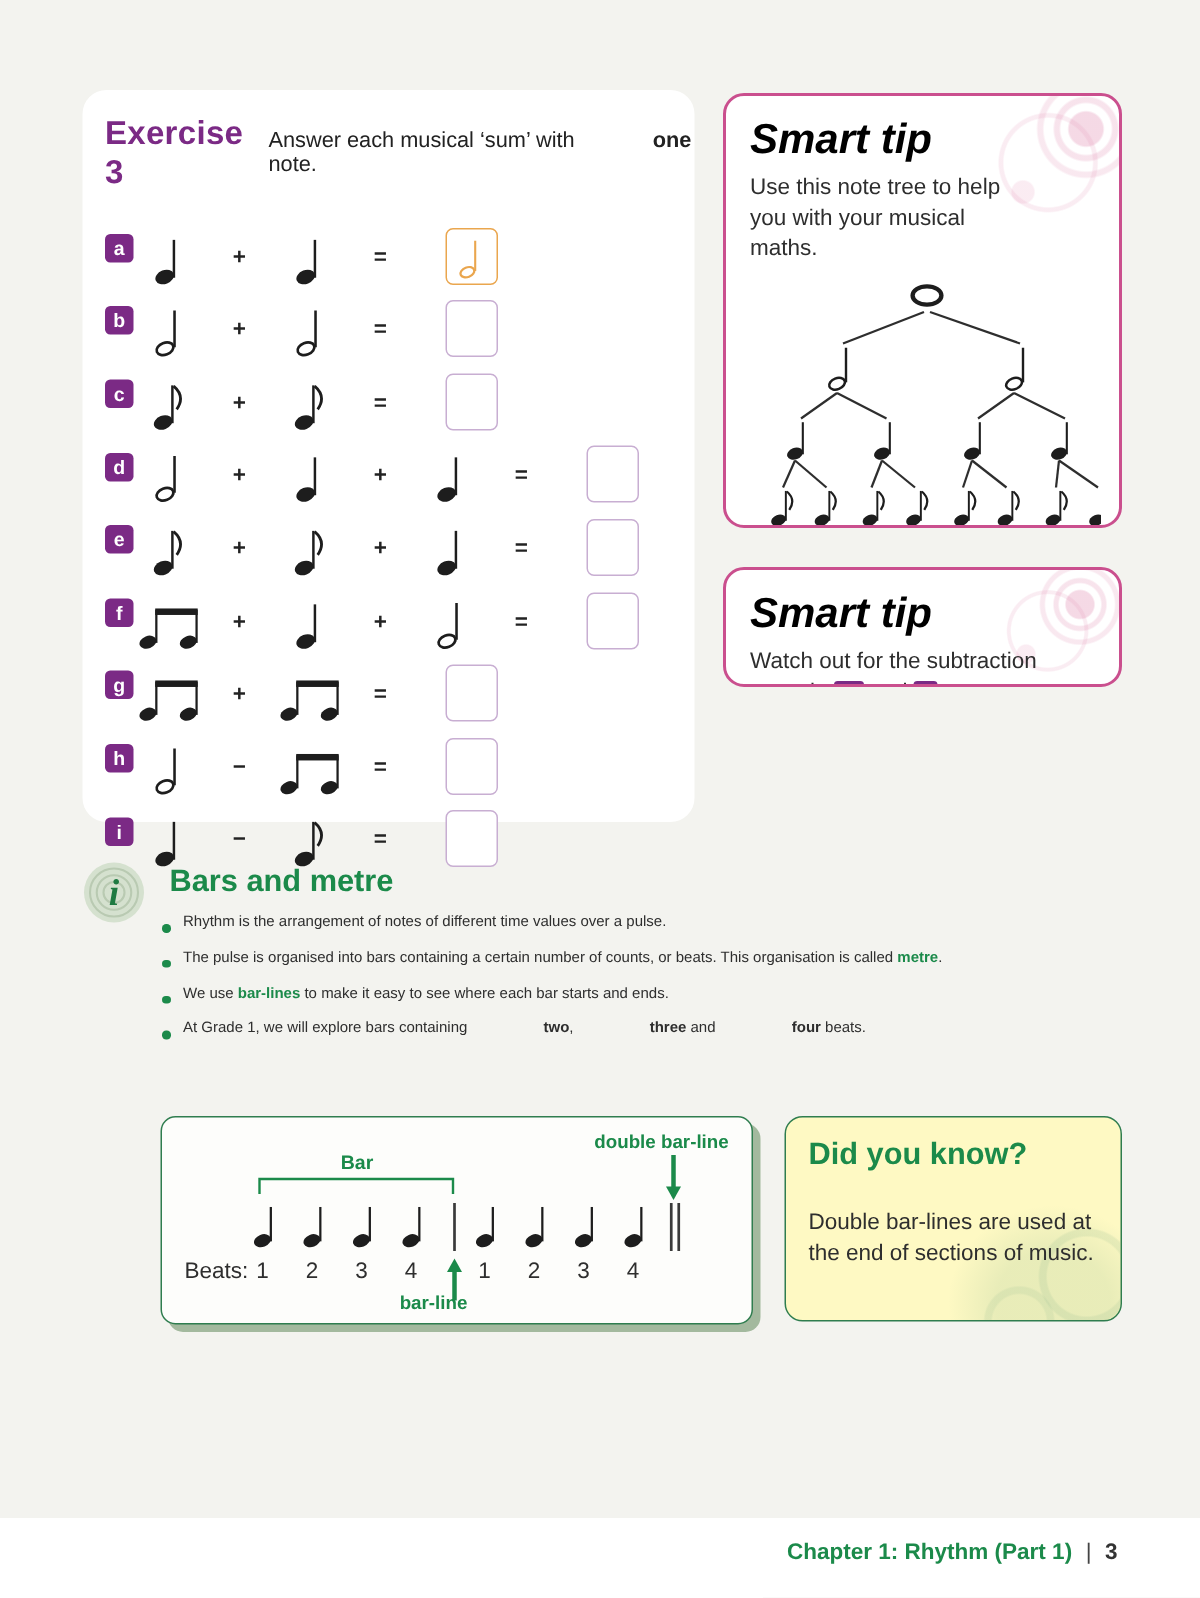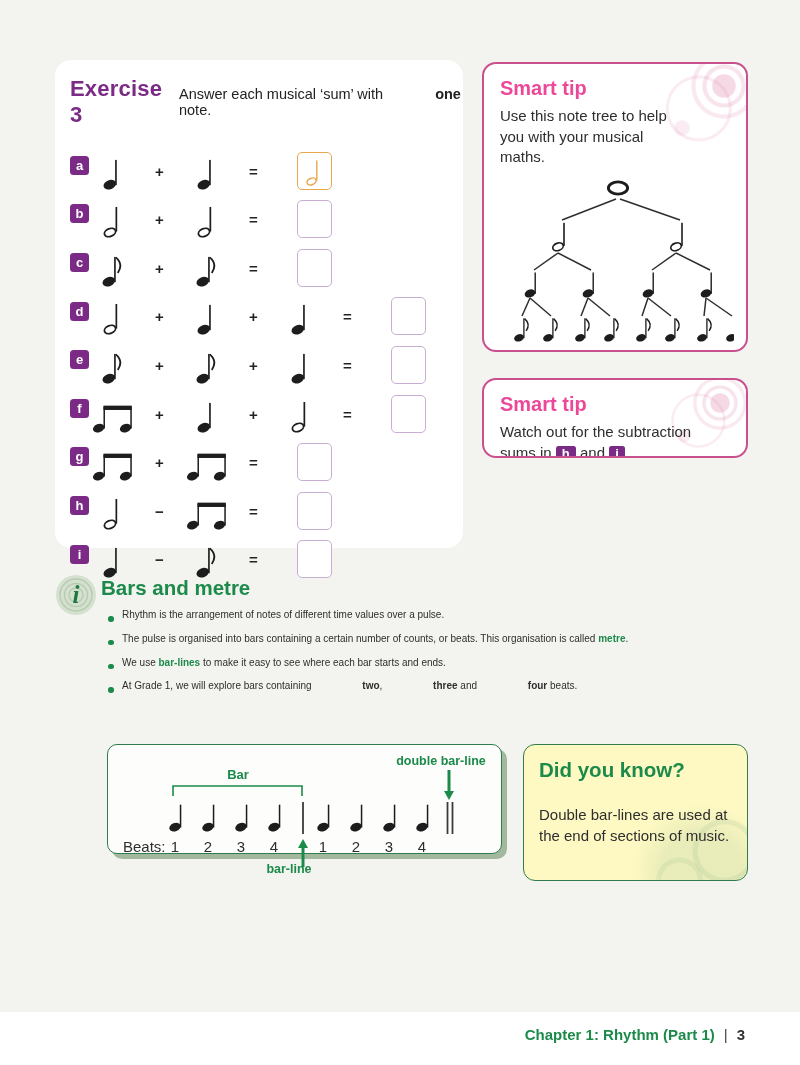--- a/index.html
+++ b/index.html
@@ -24,48 +24,48 @@
     font-size:15px; font-weight:bold; color:#222; padding-bottom:10px; }
   .answer-box { width:35px; height:38px; border:1.6px solid #c8aed2; border-radius:5px; margin-left:20px;
     background:#fff; display:flex; align-items:flex-end; justify-content:center; padding-bottom:3px; }
   .answer-box.example { border-color:#eaa64e; }
 
   
   .tip-box { position:absolute; background:#fff; border:2px solid #ca4f8e; border-radius:14px;
     padding:13px 16px; overflow:hidden; }
   #tip1 { left:482px; top:62px; width:266px; height:290px; }
   #tip2 { left:482px; top:378px; width:266px; height:80px; }
-  .tip-title { font-size:20px; font-weight:bold; color:#ec4899; margin-bottom:6px; position:relative; z-index:2; }
+  .tip-title { font-size:28px; font-weight:bold; color:#000000; margin-bottom:6px; position:relative; z-index:2;font-style:italic; }
   .tip-body { font-size:15px; line-height:1.38; color:#2e2e2e; position:relative; z-index:2; width:178px; }
   #tip2 .tip-body { width:225px; }
   .chip { display:inline-block; background:#7b2a85; color:#fff; font-weight:bold; font-size:13px;
     padding:1px 6px 2px; border-radius:2.5px; line-height:1.1; }
   #note-tree { margin-top:10px; position:relative; z-index:2; }
   .floral { position:absolute; right:-20px; top:-20px; width:140px; height:140px; z-index:1;
     background:
       radial-gradient(circle at 70% 30%, rgba(222,130,170,0.30) 0 8%, transparent 9%),
       radial-gradient(circle at 70% 30%, transparent 0 12%, rgba(222,130,170,0.22) 13% 15%, transparent 16%),
       radial-gradient(circle at 70% 30%, transparent 0 20%, rgba(222,130,170,0.18) 21% 23%, transparent 24%),
       radial-gradient(circle at 40% 60%, rgba(230,150,185,0.18) 0 6%, transparent 7%),
       radial-gradient(circle at 52% 46%, transparent 0 28%, rgba(222,130,170,0.15) 29% 31%, transparent 32%);
   }
   #tip2 .floral { top:-10px; right:-10px; width:120px; height:110px; }
 
   
   #info-icon-wrap { position:absolute; left:55px; top:574px; }
-  #info-heading { position:absolute; left:101px; top:576px; font-size:20.5px; font-weight:bold; color:#1b8a4a; }
+  #info-heading { position:absolute; left:113px; top:576px; font-size:20.5px; font-weight:bold; color:#1b8a4a; }
   #info-bullets { position:absolute; left:108px; top:608px; width:580px; list-style:none; }
   #info-bullets li { position:relative; padding-left:14px; font-size:10px; line-height:1.38; margin-bottom:10px; color:#2e2e2e; }
   #info-bullets li::before { content:""; position:absolute; left:0; top:8px; width:5.5px; height:5.5px;
     border-radius:50%; background:#1b8a4a; }
   .seg-b { font-weight:bold;margin-left:48px; }
   .seg-green { font-weight:bold; color:#1b8a4a; }
 
   
-  #bar-diagram { position:absolute; left:107px; top:744px; width:395px; height:110px; background:#fdfdfb;
+  #bar-diagram { position:absolute; left:107px; top:744px; width:395px; height:139px; background:#fdfdfb;
     border:1.5px solid #2f7d4f; border-radius:10px; box-shadow:5px 5px 0 #a3b99e; padding:5px 0 0 9px; }
 
   
   #dyk-box { position:absolute; left:523px; top:744px; width:225px; height:137px; background:#fef9c3;
     border:1.6px solid #2f7d4f; border-radius:12px; padding:13px 15px; overflow:hidden; }
   #dyk-title { font-size:20.5px; font-weight:bold; color:#1b8a4a; margin-bottom:7px; position:relative; z-index:2; }
   #dyk-body { font-size:15px; line-height:1.38; position:relative; z-index:2;margin-top:23px; }
   #dyk-box .fern { position:absolute; right:-15px; bottom:-25px; width:150px; height:120px; z-index:1;
     background:
       radial-gradient(ellipse at 60% 70%, rgba(120,170,130,0.16) 0 30%, transparent 55%),

